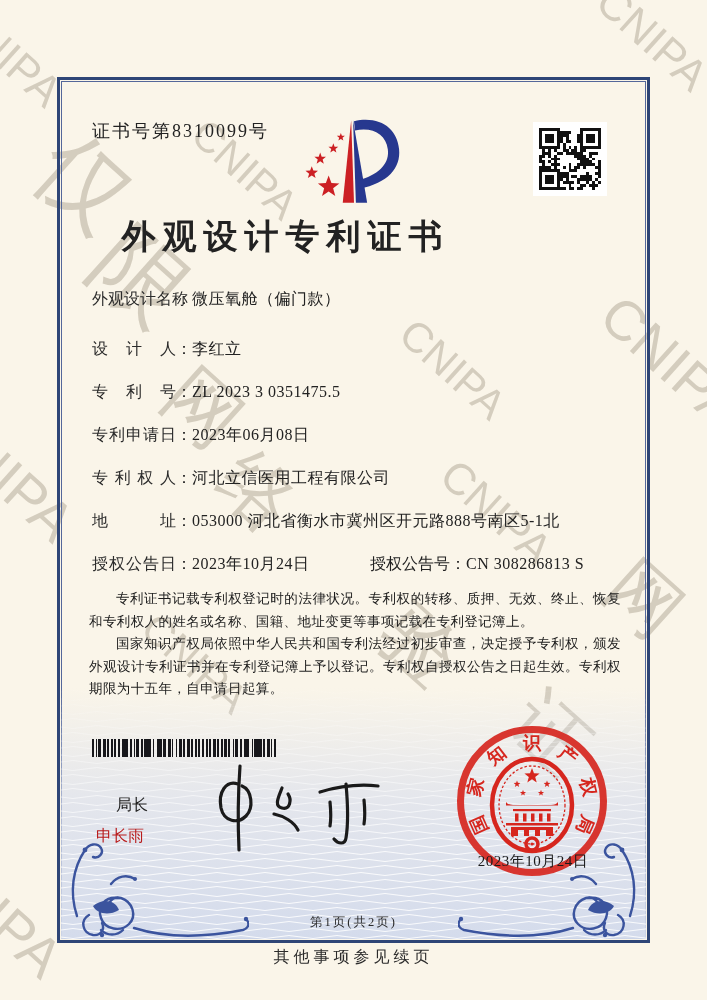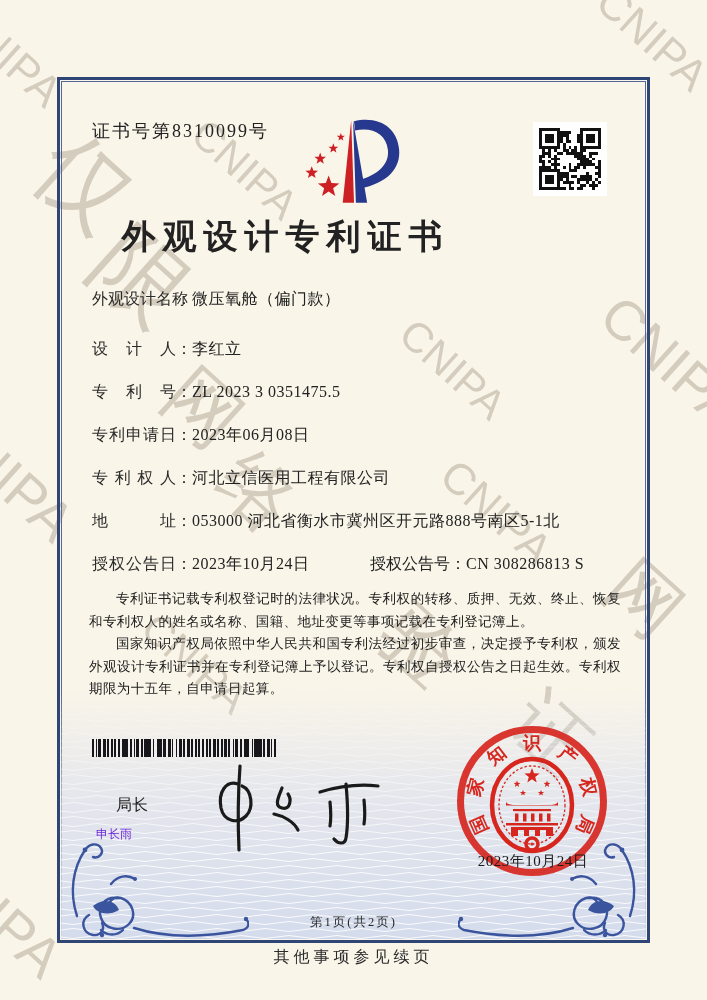--- a/index.html
+++ b/index.html
@@ -34,22 +34,22 @@
   .pair2{position:absolute;left:278px;top:0;}
   .body-text{position:absolute;left:89px;top:588px;width:532px;z-index:4;font-size:13.5px;line-height:22.5px;
              text-align:justify;color:#1c1c1c;}
   .body-text p{margin:0;text-indent:2em;letter-spacing:.4px;}
   .barcode{position:absolute;left:92px;top:739px;width:186px;height:18px;z-index:4;
     background-image:repeating-linear-gradient(90deg,#17171b 0 1.6px,transparent 1.6px 3.8px),
                      repeating-linear-gradient(90deg,#17171b 0 1px,transparent 1px 6.5px),
                      repeating-linear-gradient(90deg,#17171b 0 2.4px,transparent 2.4px 11px);}
   .director-title{position:absolute;left:96px;top:795px;font-size:16px;z-index:4;
                   font-family:"Liberation Sans", sans-serif;color:#1c1c1c;margin-left:20px;}
-  .director-name{position:absolute;left:96px;top:826px;font-size:12px;z-index:4;
-                 font-family:Liberation Serif, serif;color:#6d28d9;}
+  .director-name{position:absolute;left:96px;top:826px;font-size:16px;z-index:4;
+                 font-family:Liberation Serif, serif;color:#b91c1c;}
   .autograph{position:absolute;left:198px;top:750px;width:195px;height:108px;z-index:4;}
   
   .seal{position:absolute;left:457px;top:726px;width:150px;height:150px;z-index:5;}
   .seal-ring{position:absolute;inset:0;border:7px solid rgba(214,38,30,.92);border-radius:50%;box-sizing:border-box;}
   .seal-char{position:absolute;left:75px;top:75px;font-size:18px;font-weight:bold;color:#d6261e;
              font-family:"Liberation Serif", serif;}
   .emblem{position:absolute;left:31px;top:30px;}
   .seal-date{position:absolute;left:467px;top:852px;width:132px;text-align:center;font-size:15px;
              color:#1b1b1b;z-index:6;letter-spacing:.5px;}
   .page-num{position:absolute;left:0;top:914px;width:707px;text-align:center;font-size:12.5px;

